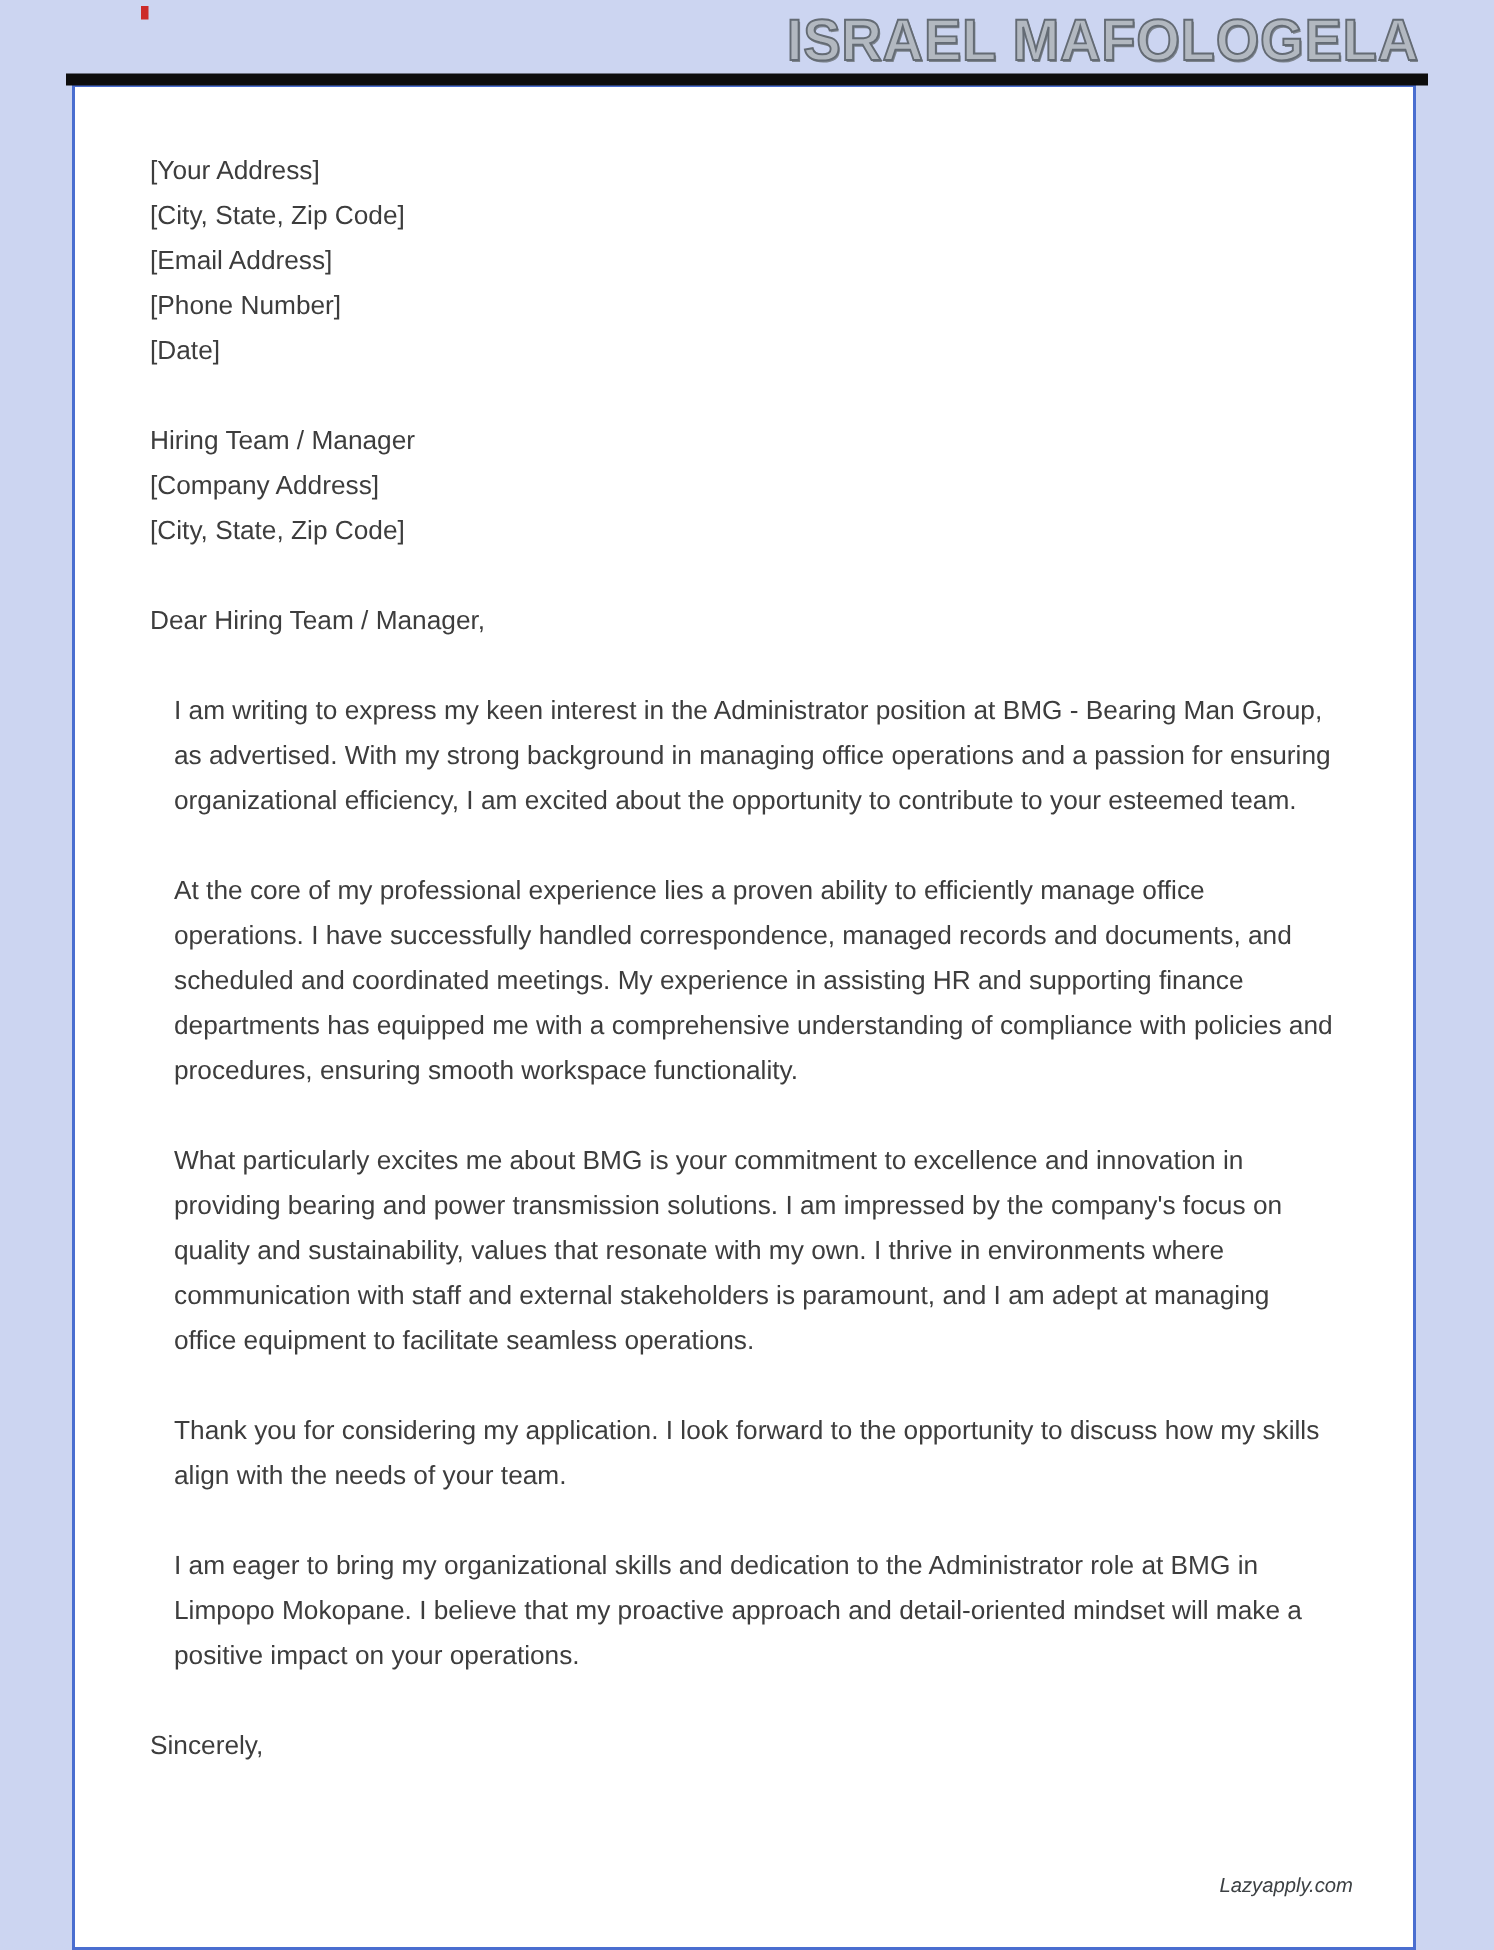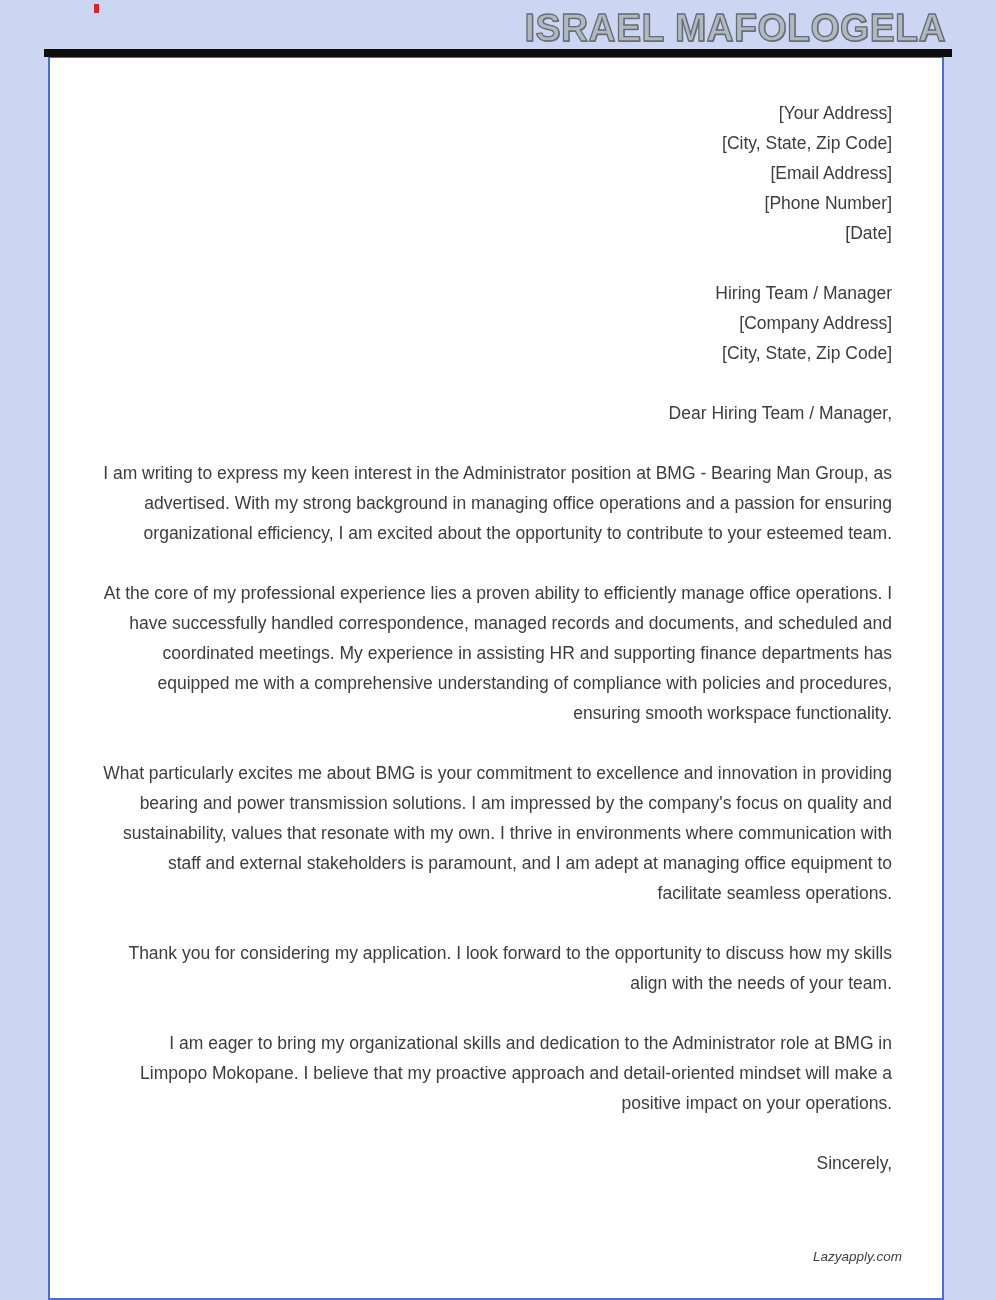--- a/index.html
+++ b/index.html
@@ -54,27 +54,26 @@
     background: #ffffff;
     border: 2px solid #4a6ed0;
     box-sizing: border-box;
     z-index: 2;
   }
   .content {
     padding: 40px 50px 0 50px;
     font-size: 17.5px;
     line-height: 30px;
     color: #3d3d3d;
-    text-align: right;
   }
   .content > * + * {
     margin-top: 30px;
   }
   .content p {
-    margin: 30px 0 0 0;
+    margin: 30px 0 0 16px;
   }
   .block div {
     margin: 0;
   }
   .footer-brand {
     position: absolute;
     right: 40px;
     bottom: 34px;
     font-size: 13.5px;
     color: #3c4043;

